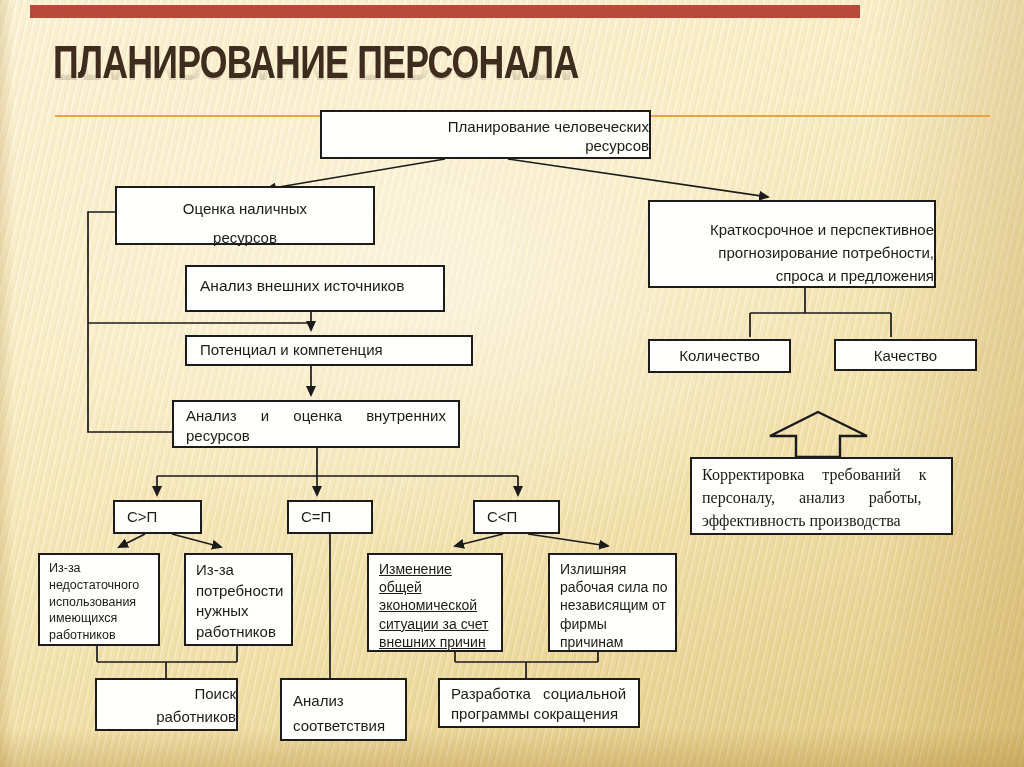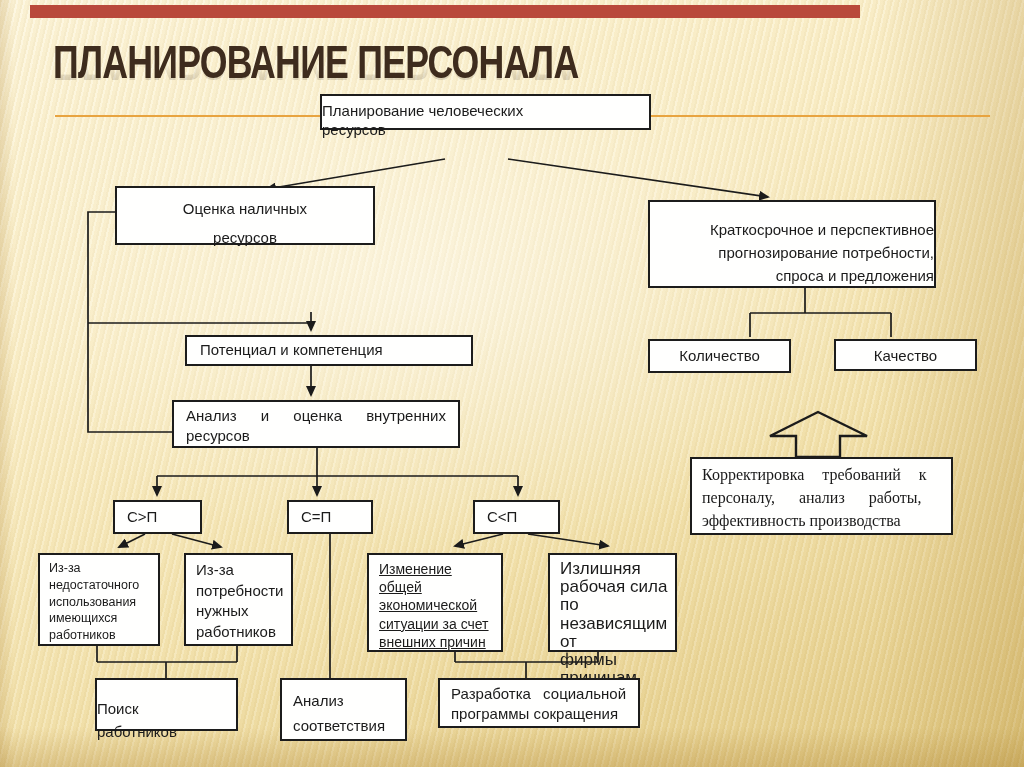--- a/index.html
+++ b/index.html
@@ -28,37 +28,37 @@
     white-space:nowrap;transform-origin:left top;}
   .title{transform:scaleX(0.76);}
   .title-refl{transform:scaleX(0.76) scaleY(-1);opacity:0.30;margin-top:3px;
     -webkit-mask-image:linear-gradient(to bottom,rgba(0,0,0,0.8) 0,rgba(0,0,0,0) 55%);
     mask-image:linear-gradient(to bottom,rgba(0,0,0,0.8) 0,rgba(0,0,0,0) 55%);}
   svg.wires{position:absolute;left:0;top:0;z-index:1;}
   .node{position:absolute;background:#fffffe;border:2px solid #1c1c1c;box-sizing:border-box;
     color:#1b1b1b;font-size:15px;line-height:1.25;z-index:2;}
   .node span{display:block;}
   
-  .n-planning{left:320px;top:94px;width:331px;height:36px;text-align:left;padding-top:5px;line-height:19px;}
+  .n-planning{left:320px;top:110px;width:331px;height:49px;text-align:right;padding-top:5px;line-height:19px;}
   .n-assess{left:115px;top:186px;width:260px;height:59px;text-align:center;padding-top:6px;line-height:29px;}
   .n-external{left:185px;top:265px;width:260px;height:47px;padding:9px 0 0 13px;font-size:15.5px;}
   .n-potential{left:185px;top:335px;width:288px;height:31px;padding:4px 0 0 13px;}
   .n-internal{left:172px;top:400px;width:288px;height:48px;padding:4px 12px 0 12px;line-height:20px;}
   .n-internal .ws-a{word-spacing:20px;}
   .n-forecast{left:648px;top:200px;width:288px;height:88px;text-align:right;padding-top:16px;line-height:23px;}
   .n-quantity{left:648px;top:339px;width:143px;height:34px;text-align:center;line-height:30px;}
   .n-quality{left:834px;top:339px;width:143px;height:32px;text-align:center;line-height:30px;}
   .n-sgp{left:113px;top:500px;width:89px;height:34px;padding:6px 0 8px 12px;}
   .n-sep{left:287px;top:500px;width:86px;height:34px;padding:6px 0 0 12px;}
   .n-slp{left:473px;top:500px;width:87px;height:34px;padding:6px 0 0 12px;}
   .n-underuse{left:38px;top:553px;width:122px;height:93px;padding:5px 0 0 9px;font-size:12.5px;line-height:16.8px;}
   .n-lack{left:184px;top:553px;width:109px;height:93px;padding:5px 0 0 10px;font-size:15px;line-height:20.5px;}
   .n-change{left:367px;top:553px;width:136px;height:99px;padding:5px 0 0 10px;font-size:14px;line-height:18.2px;text-decoration:underline;}
-  .n-surplus{left:548px;top:553px;width:129px;height:99px;padding:5px 0 0 10px;font-size:17px;line-height:18.2px;}
-  .n-search{left:95px;top:678px;width:143px;height:53px;text-align:left;padding-top:17px;line-height:23px;}
+  .n-surplus{left:548px;top:553px;width:129px;height:99px;padding:5px 0 0 10px;font-size:14px;line-height:18.2px;}
+  .n-search{left:95px;top:678px;width:143px;height:53px;text-align:right;padding-top:2px;line-height:23px;}
   .n-conformity{left:280px;top:678px;width:127px;height:63px;padding:8px 0 0 11px;line-height:25px;}
   .n-program{left:438px;top:678px;width:202px;height:50px;padding:4px 0 0 11px;line-height:20px;}
   .n-program .ws-b{word-spacing:8px;}
   .n-correction{left:690px;top:457px;width:263px;height:78px;padding:4px 10px 0 10px;
     font-family:"Liberation Serif",serif;font-size:16px;line-height:23px;}
   .n-correction .ws-c{word-spacing:14px;}
   .n-correction .ws-d{word-spacing:20px;}
 </style>
 </head>
 <body>
@@ -116,20 +116,23 @@
   <div class="node n-planning">
     <span>Планирование человеческих</span>
     <span>ресурсов</span>
   </div>
 
   <div class="node n-assess">
     <span>Оценка наличных</span>
     <span>ресурсов</span>
   </div>
 
+  <div class="node n-external">
+    <span>Анализ внешних источников</span>
+  </div>
 
   <div class="node n-potential">
     <span>Потенциал и компетенция</span>
   </div>
 
   <div class="node n-internal">
     <span class="ws-a">Анализ и оценка внутренних</span>
     <span>ресурсов</span>
   </div>
 

